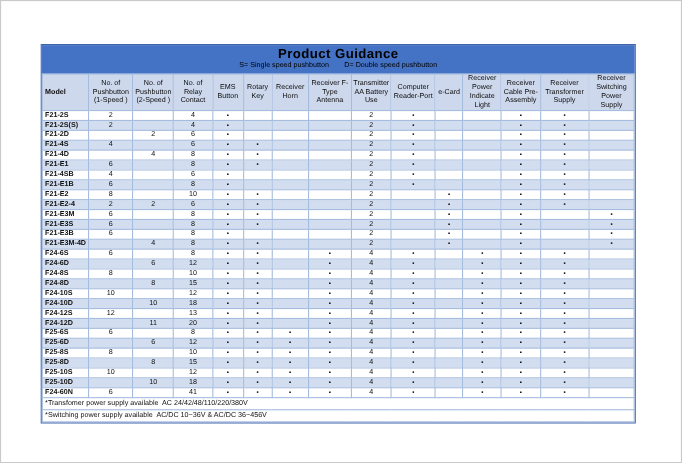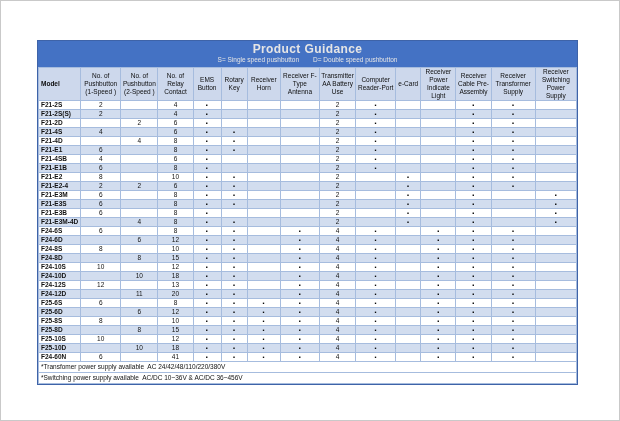--- a/index.html
+++ b/index.html
@@ -15,21 +15,21 @@
   .guidance-box{
     position:absolute;
     left:36px;top:39px;
     width:541px;
     border:1px solid var(--outer_border,#3E63A8);
     box-sizing:border-box;
     background:#fff;
   }
   .title-bar{
     background:var(--title_bar,#4472C4);
-    color:#e5e5e5;
+    color:#000000;
     text-align:center;
     padding:2px 0 3px 0;
   }
   .title{
     font-size:12px;
     font-weight:bold;
     letter-spacing:.4px;
     line-height:13px;
   }
   .subtitle{

